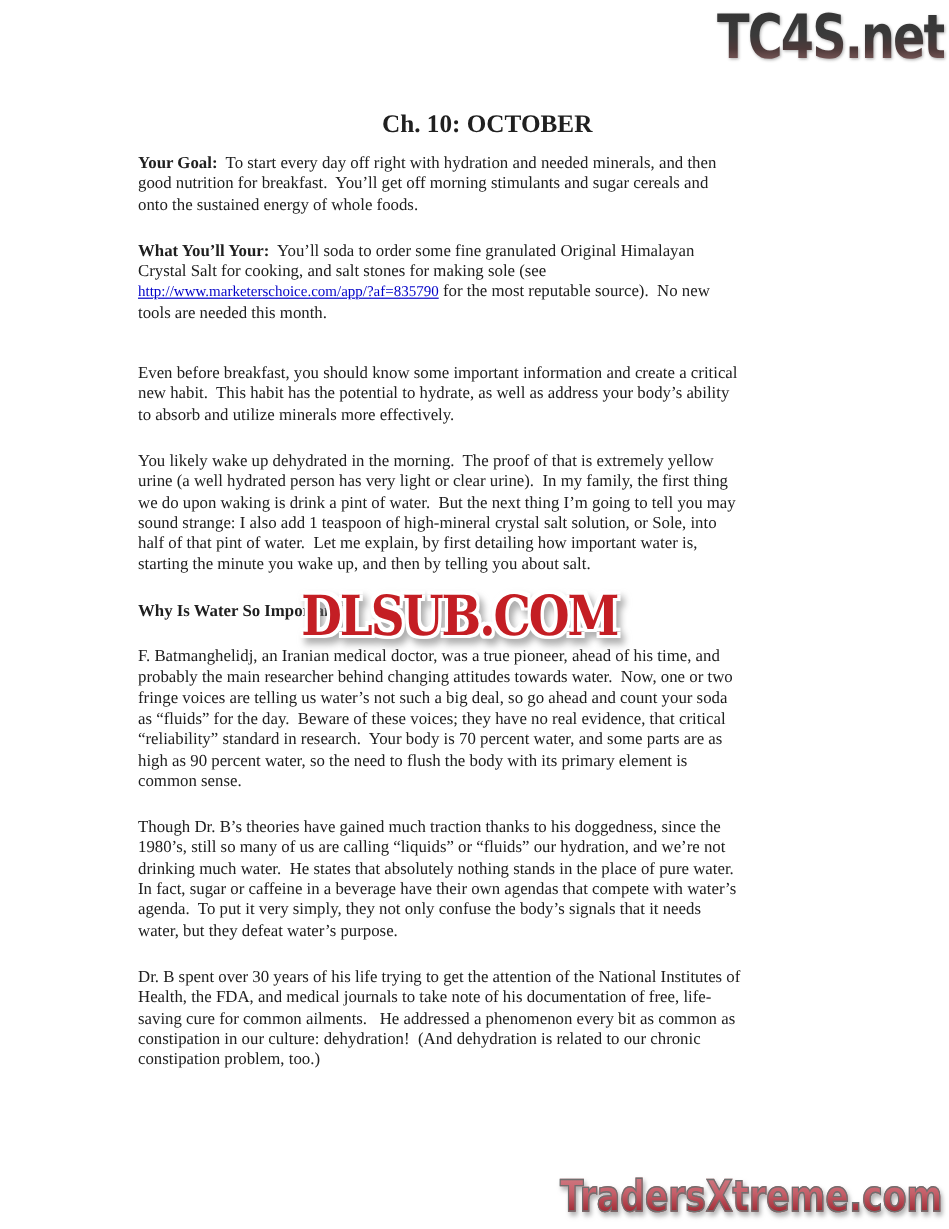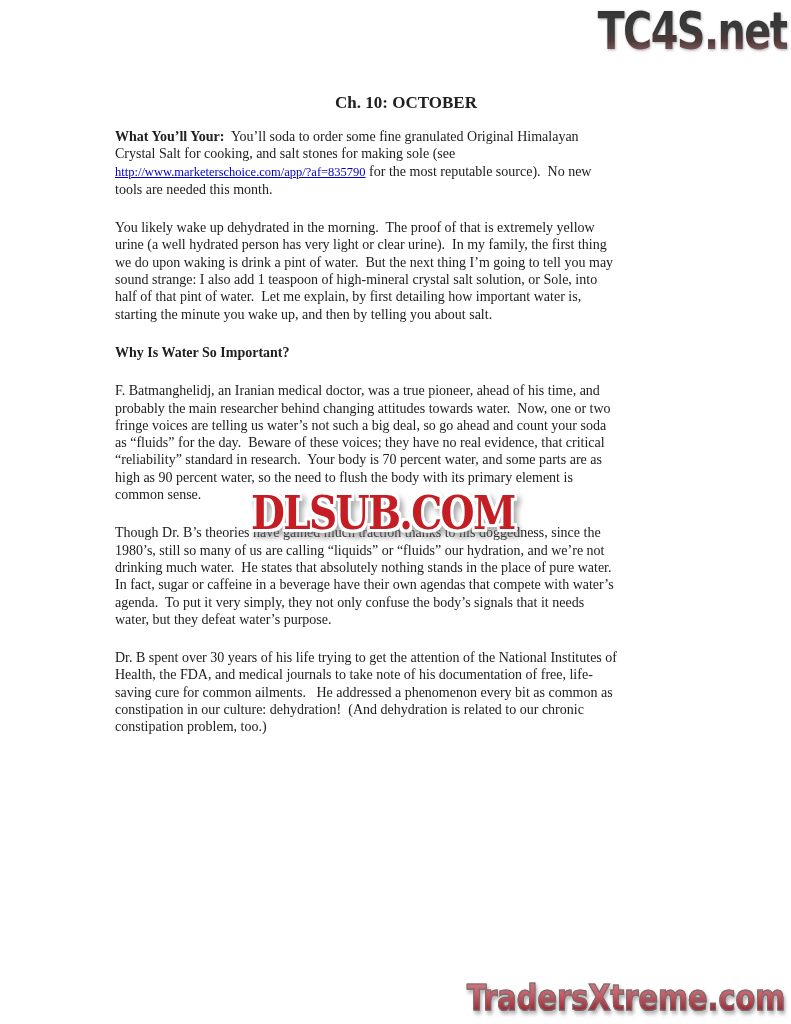--- a/index.html
+++ b/index.html
@@ -18,21 +18,21 @@
     left: 115px;
     top: 0;
     width: 582px;
     padding-top: 94px;
     font-size: 14px;
     line-height: 17.3px;
     color: #202020;
   }
   .doc h1 {
     margin: 0 0 16px 0;
-    font-size: 17px;
+    font-size: 21px;
     line-height: 18px;
     font-weight: bold;
     text-align: center;
   }
   .doc h2 {
     margin: 0 0 21px 0;
     font-size: 14px;
     line-height: 17.3px;
     font-weight: bold;
   }
@@ -121,26 +121,32 @@
 </style>
 </head>
 <body>
 
 <div class="page">
 
   <div class="doc">
 
     <h1>Ch. 10: OCTOBER</h1>
 
+    <p><span class="lead">Your Goal:</span><span>  To start every day off right with hydration and needed minerals, and then
+good nutrition for breakfast.  You’ll get off morning stimulants and sugar cereals and
+onto the sustained energy of whole foods.</span></p>
 
     <p><span class="lead">What You’ll Your:</span><span>  You’ll soda to order some fine granulated Original Himalayan
 Crystal Salt for cooking, and salt stones for making sole (see
 </span><a class="url" href="#">http://www.marketerschoice.com/app/?af=835790</a><span> for the most reputable source).  No new
 tools are needed this month.</span></p>
 
+    <p class="gap-before">Even before breakfast, you should know some important information and create a critical
+new habit.  This habit has the potential to hydrate, as well as address your body’s ability
+to absorb and utilize minerals more effectively.</p>
 
     <p>You likely wake up dehydrated in the morning.  The proof of that is extremely yellow
 urine (a well hydrated person has very light or clear urine).  In my family, the first thing
 we do upon waking is drink a pint of water.  But the next thing I’m going to tell you may
 sound strange: I also add 1 teaspoon of high-mineral crystal salt solution, or Sole, into
 half of that pint of water.  Let me explain, by first detailing how important water is,
 starting the minute you wake up, and then by telling you about salt.</p>
 
     <h2>Why Is Water So Important?</h2>
 

